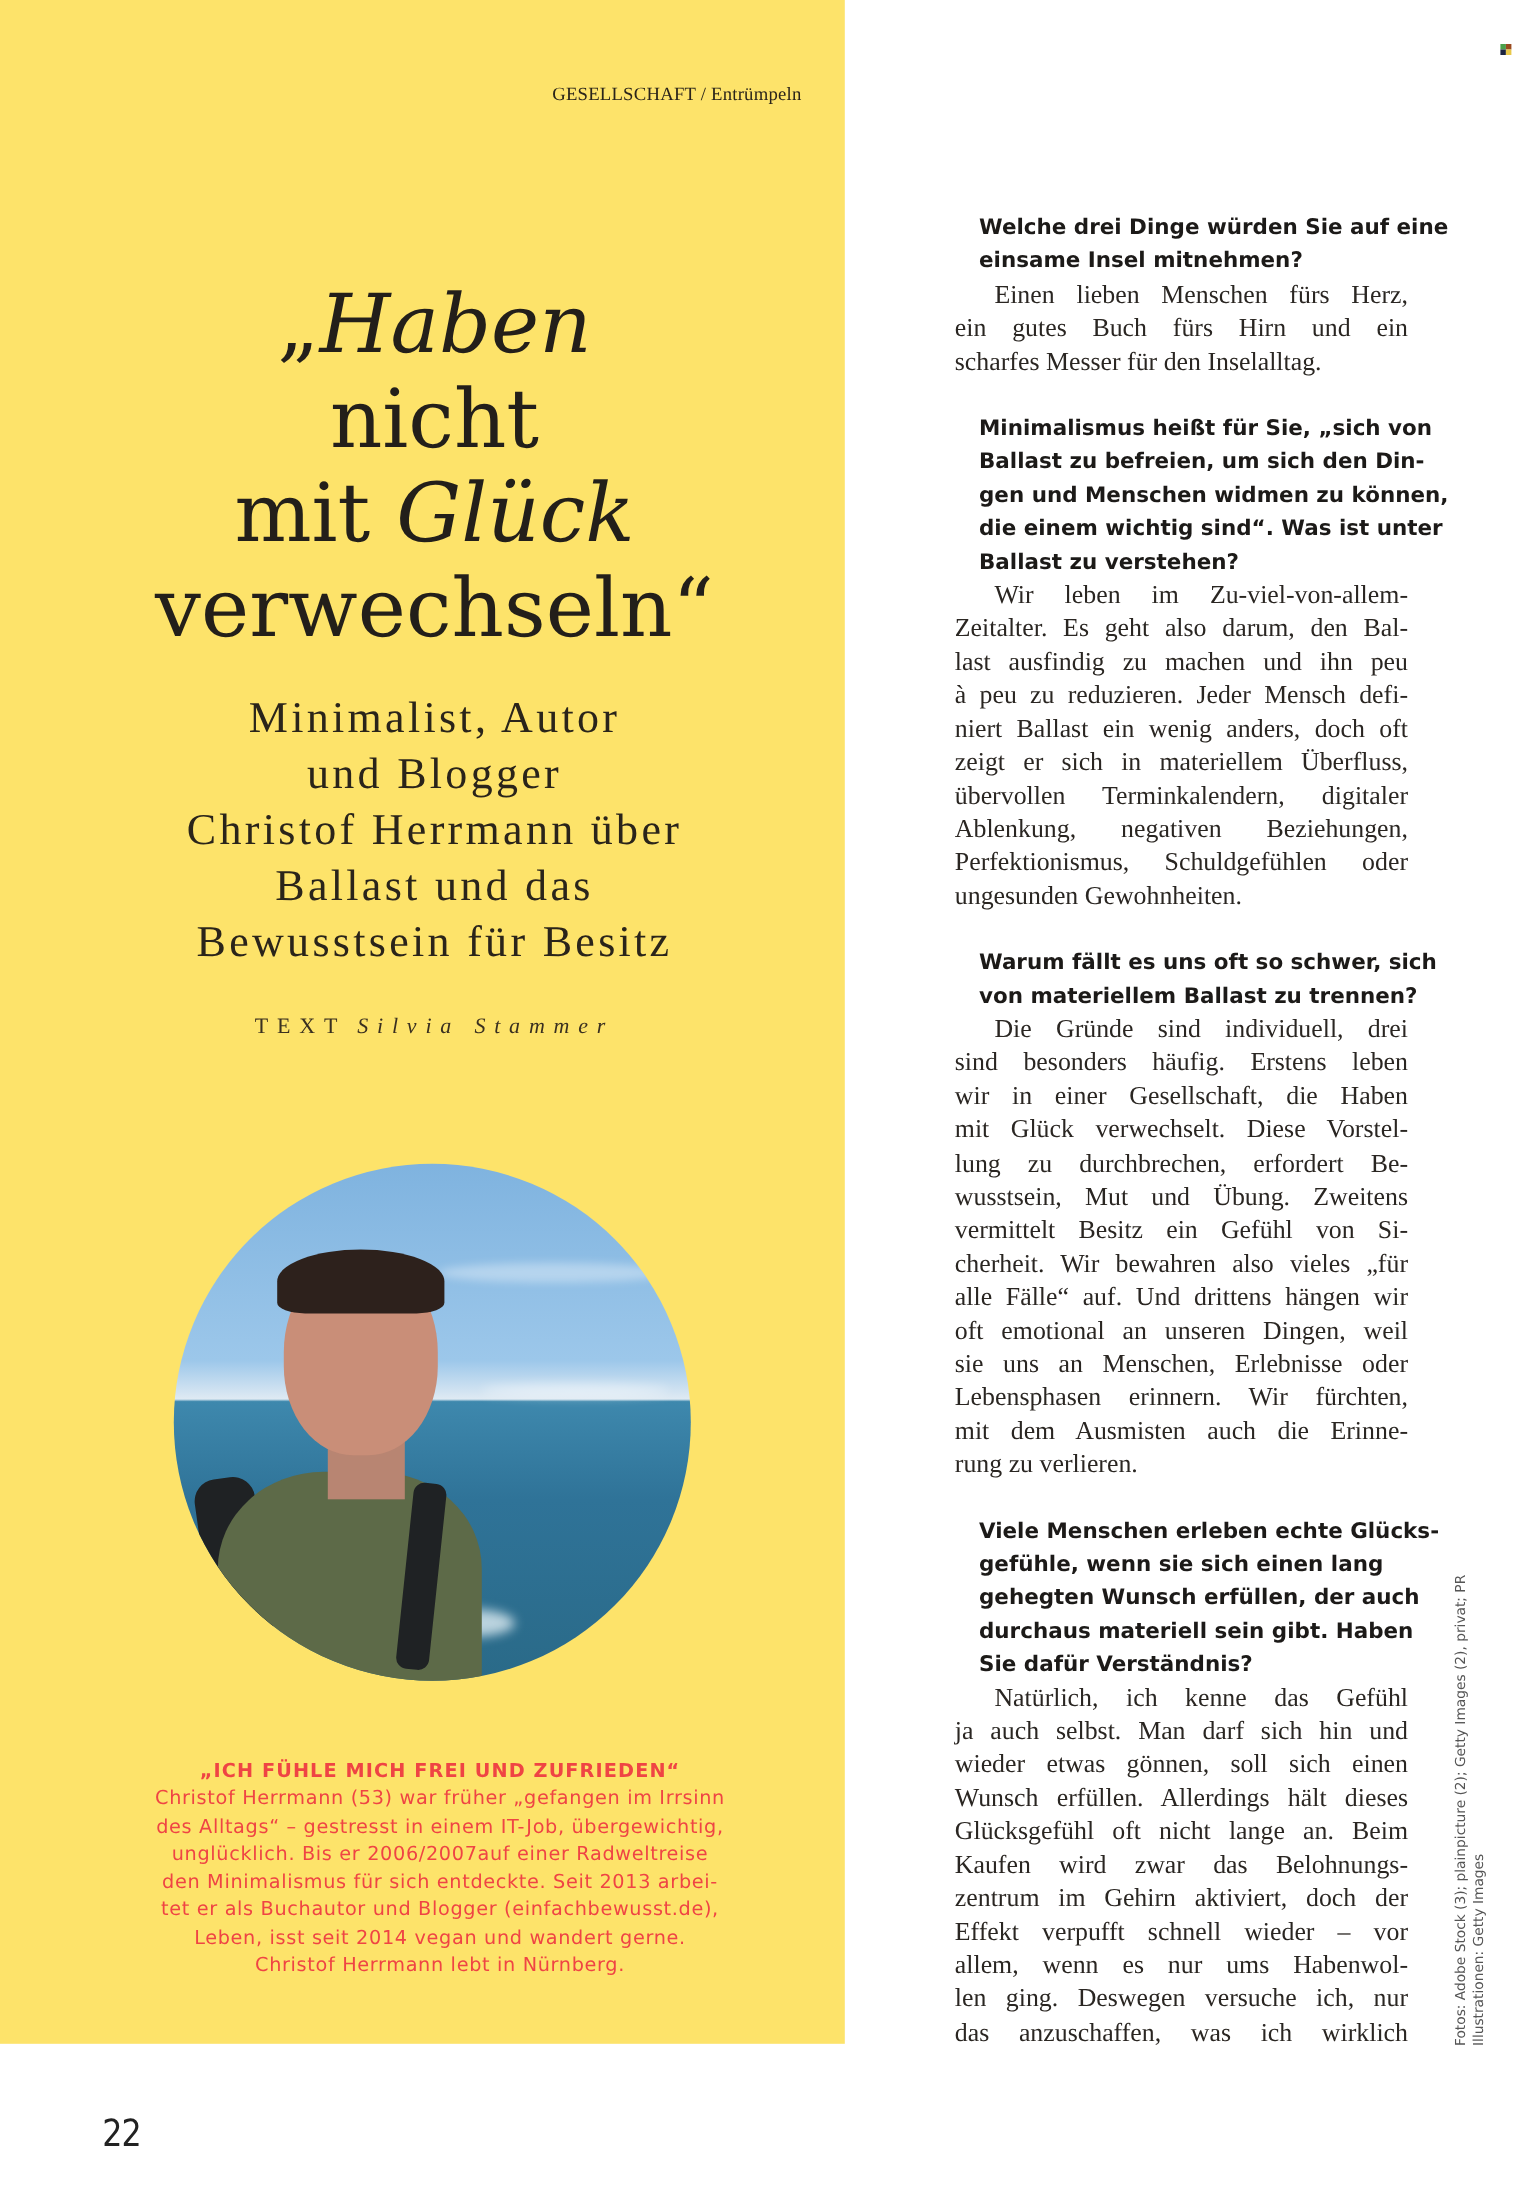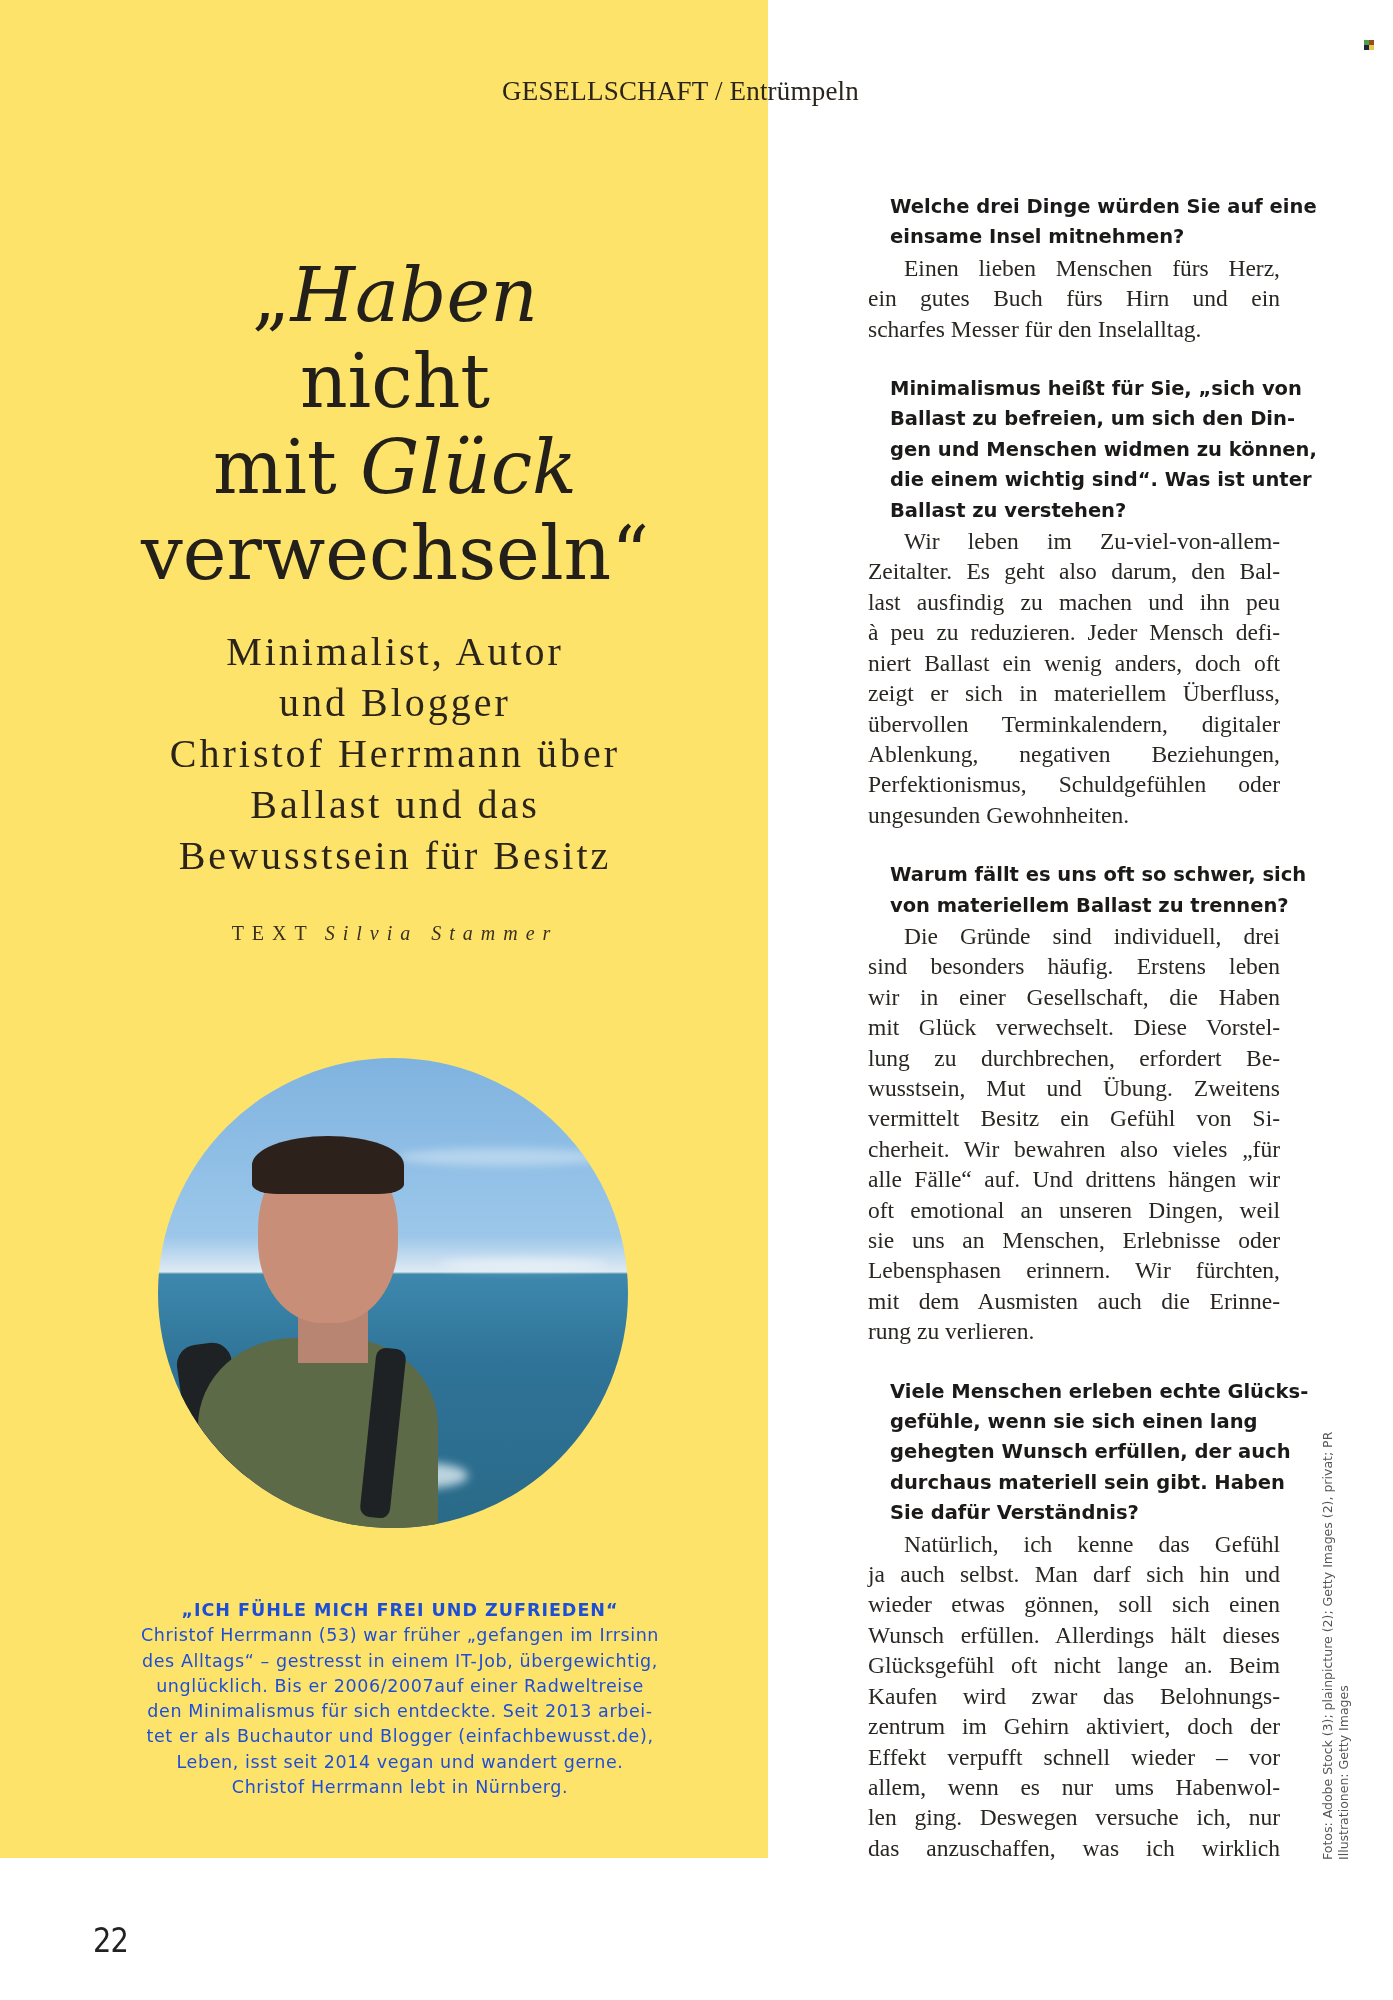--- a/index.html
+++ b/index.html
@@ -7,21 +7,21 @@
     width: 1393px; height: 2000px; position: relative; overflow: hidden;
     background: #ffffff; color: #231f1a;
   }
   .yellow-panel {
     position: absolute; left: 0; top: 0; width: 768px; height: 1858px;
     background: #fde36a;
   }
   .rubric {
     position: absolute; left: 502px; top: 76px;
     font-family: "Liberation Serif", "DejaVu Serif", serif;
-    font-size: 27px; color: #2a241a; letter-spacing: 0.2px; white-space: nowrap;
+    font-size: 17px; color: #2a241a; letter-spacing: 0.2px; white-space: nowrap;
   }
   .headline {
     position: absolute; left: 80px; width: 630px; top: 252px;
     text-align: center;
     font-family: "DejaVu Serif", "Liberation Serif", serif;
     font-size: 74px; line-height: 86px; color: #231f1a;
   }
   .headline .line { display: block; white-space: nowrap; }
   .headline em { font-style: italic; }
   .subhead {
@@ -79,21 +79,21 @@
   }
   .photo .strap-r {
     position: absolute; left: 210px; top: 290px; width: 30px; height: 170px;
     background: #1f2224; border-radius: 10px; transform: rotate(6deg);
   }
 
   .bio {
     position: absolute; left: 110px; width: 580px; top: 1598px;
     text-align: center;
     font-family: "DejaVu Sans", "Liberation Sans", sans-serif;
-    font-size: 17.5px; line-height: 25.3px; color: #1d4ed8; letter-spacing: 0.6px;
+    font-size: 17.5px; line-height: 25.3px; color: #ef4444; letter-spacing: 0.6px;
   }
   .bio .title { display: block; font-weight: bold; letter-spacing: 1px; }
   .bio .line { display: block; white-space: nowrap; }
 
   .interview {
     position: absolute; left: 868px; top: 192px; width: 412px;
   }
   .qa { margin: 0 0 30px 0; }
   .question {
     font-family: "DejaVu Sans", "Liberation Sans", sans-serif;

